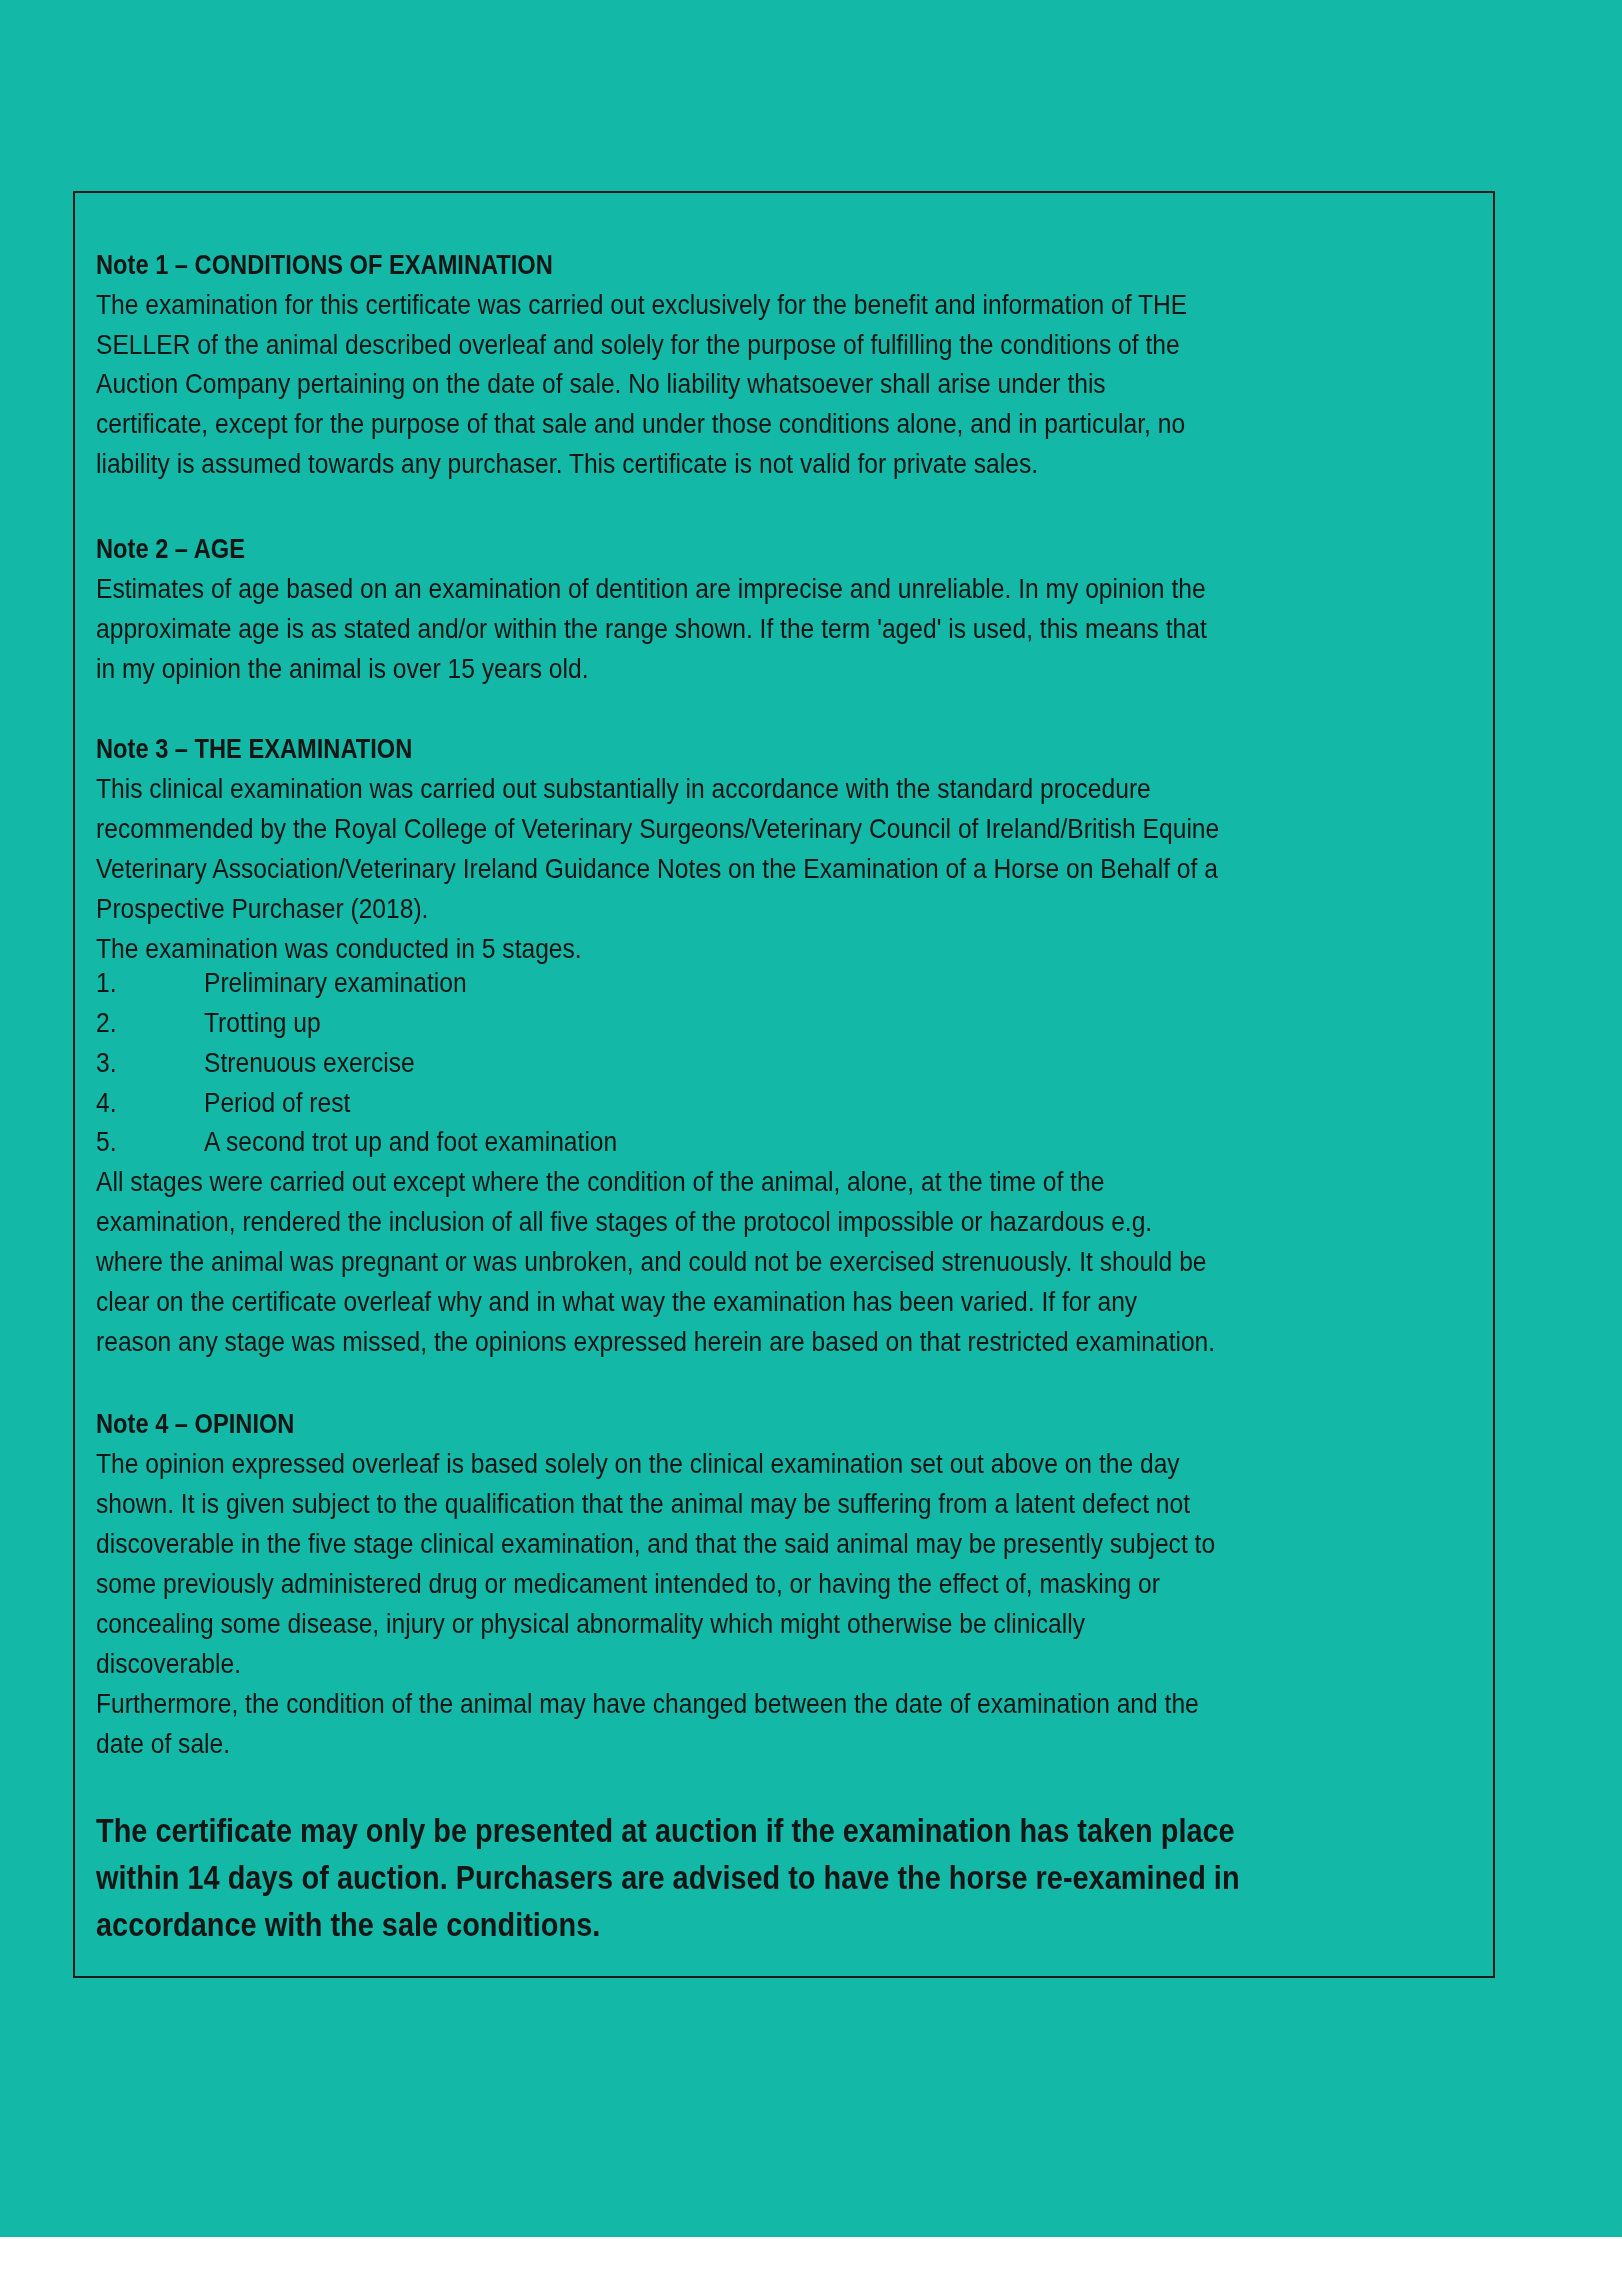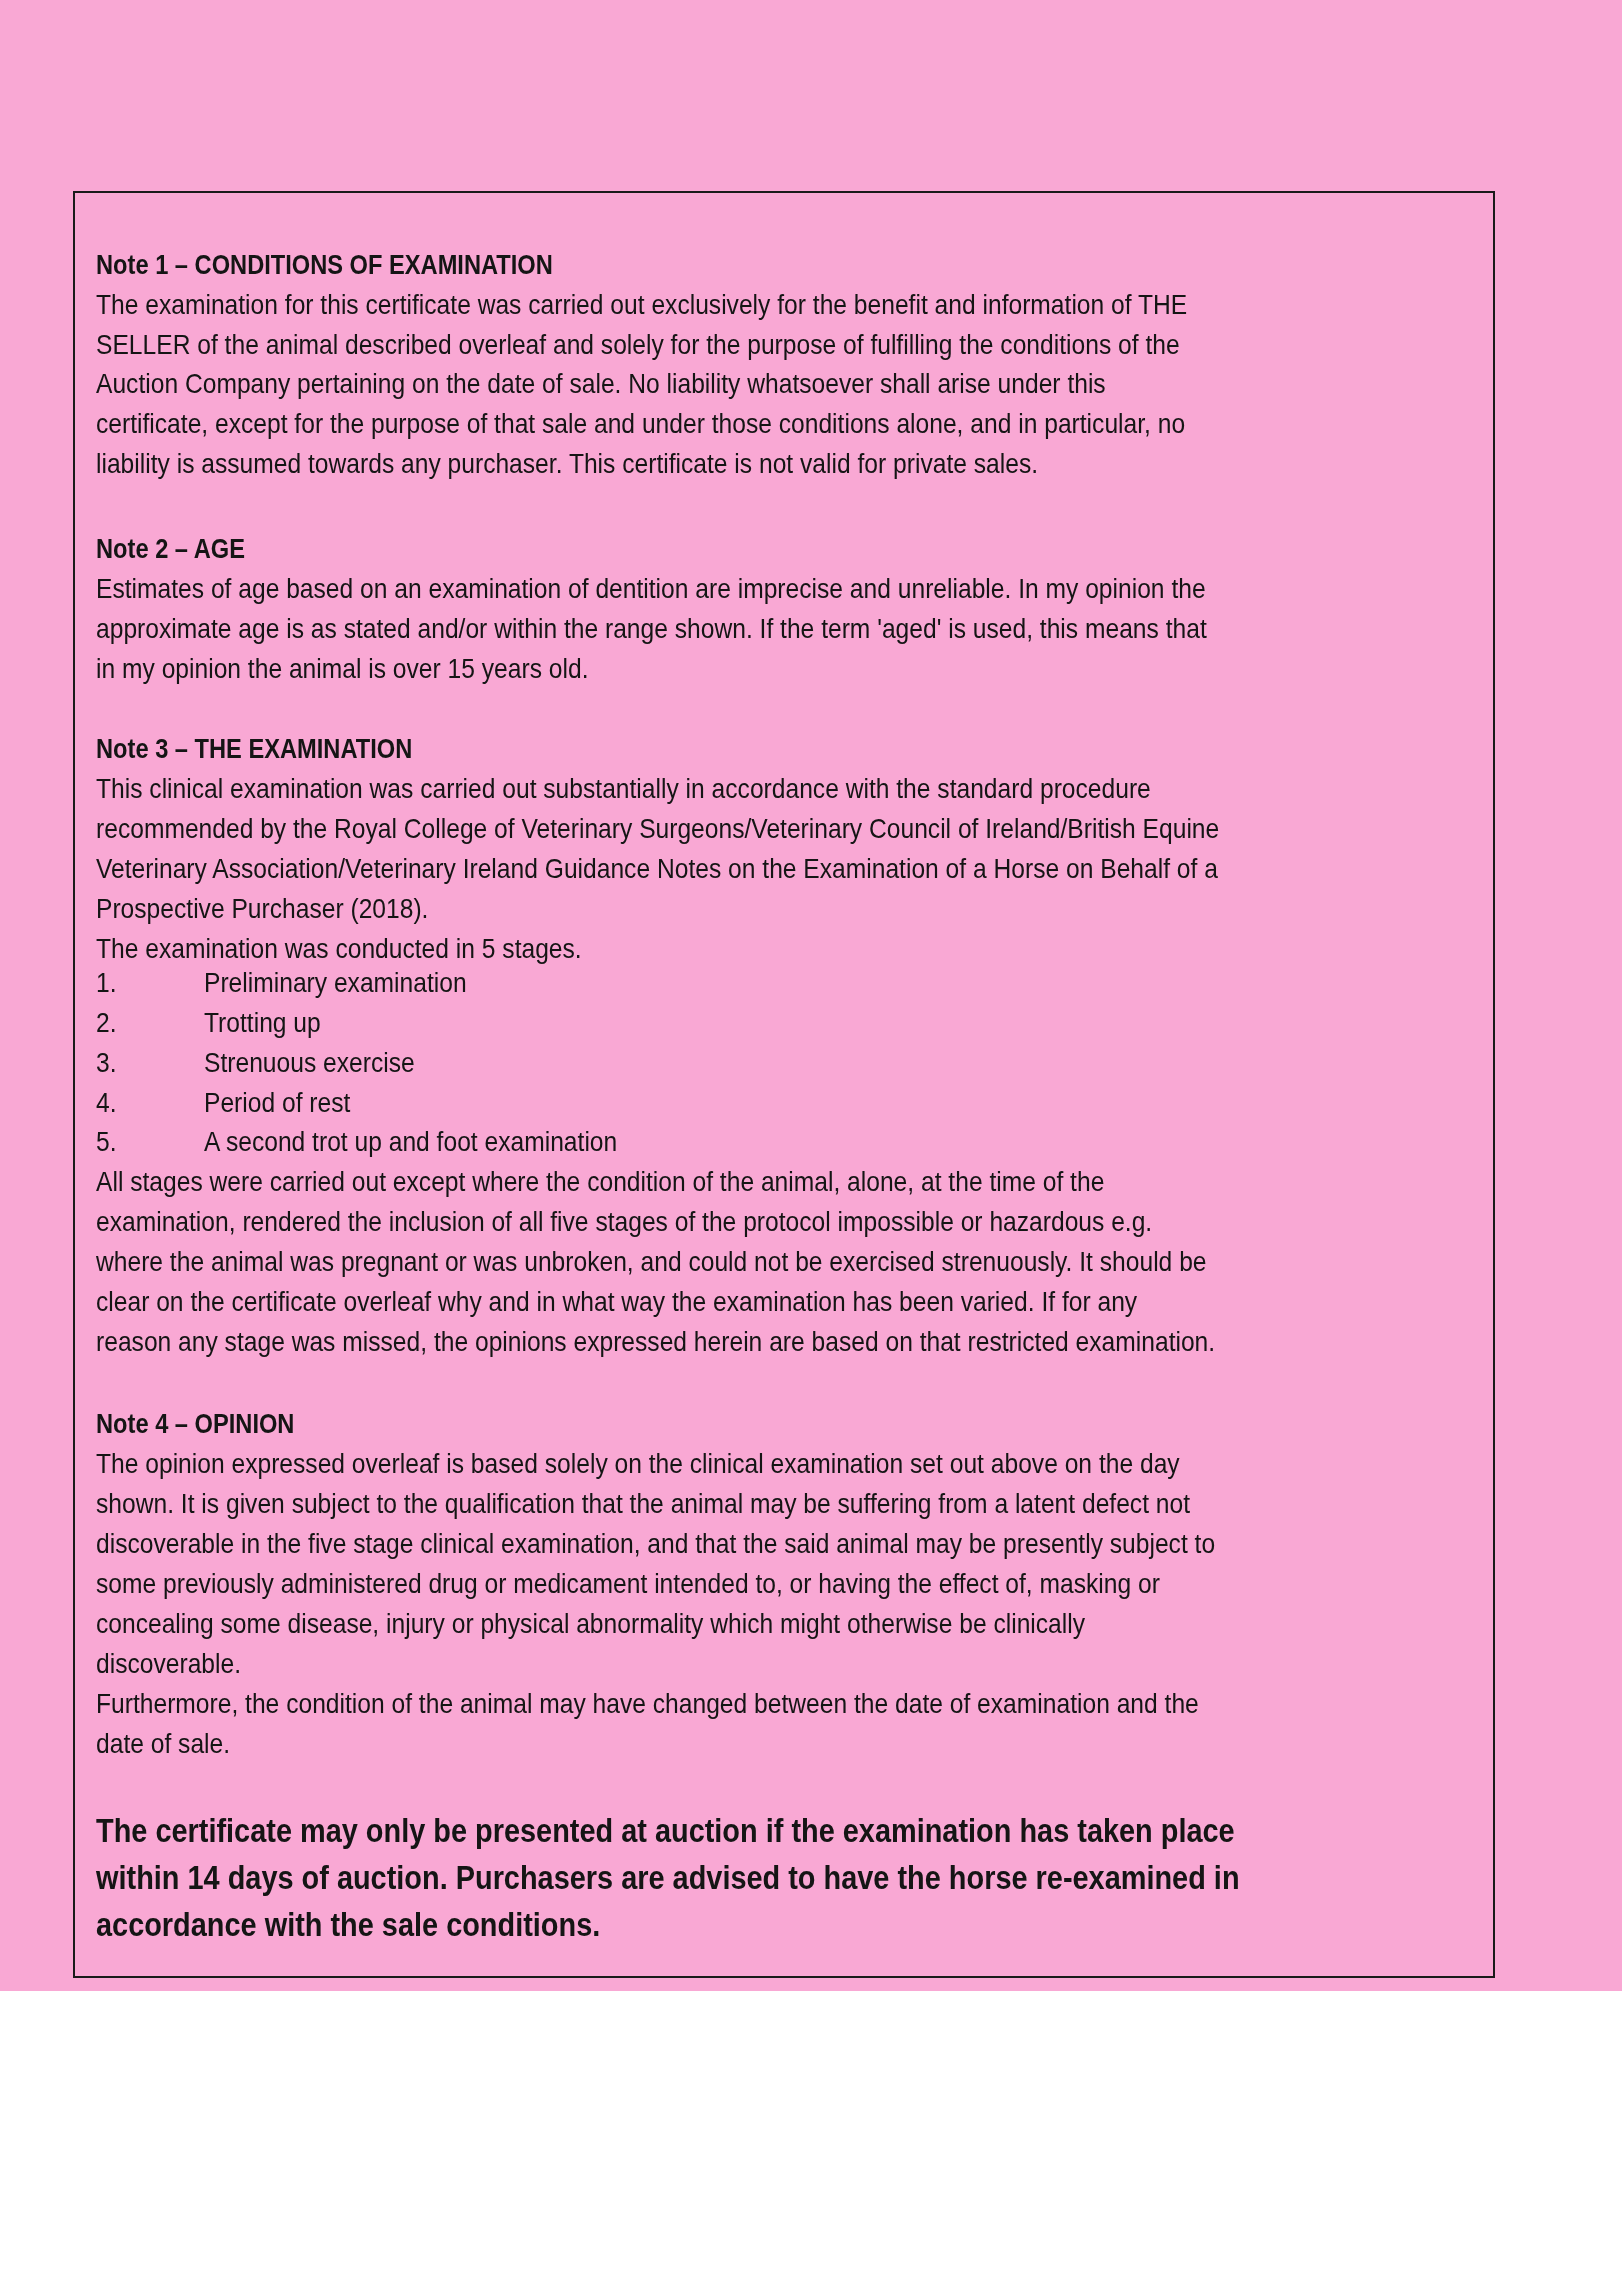--- a/index.html
+++ b/index.html
@@ -1,17 +1,17 @@
 <!DOCTYPE html>
 <html style="font-size:7.3px"><head>
 <meta charset="utf-8">
 <style>
   html, body { margin: 0; padding: 0; background: #ffffff; }
   body { width: 1623px; height: 2295px; position: relative; overflow: hidden; }
-  .page { position: absolute; left: 0; top: 0; width: 1623px; height: 1991px; background: #f9a8d4; }
+  .page { position: absolute; left: 0; top: 0; width: 1623px; height: 2237px; background: #14b8a6; }
   .frame {
     position: absolute; left: 73px; top: 191px; width: 1418px; height: 1783px;
     border: 2.3px solid #1a1a1a; box-sizing: content-box;
   }
   .line {
     position: absolute; left: 96px; white-space: nowrap;
     font-family: "Liberation Sans", sans-serif; color: #151515;
     font-size: 27.5px; line-height: 27.5px;
     transform-origin: 0 100%;
     transform: scaleX(0.895);

